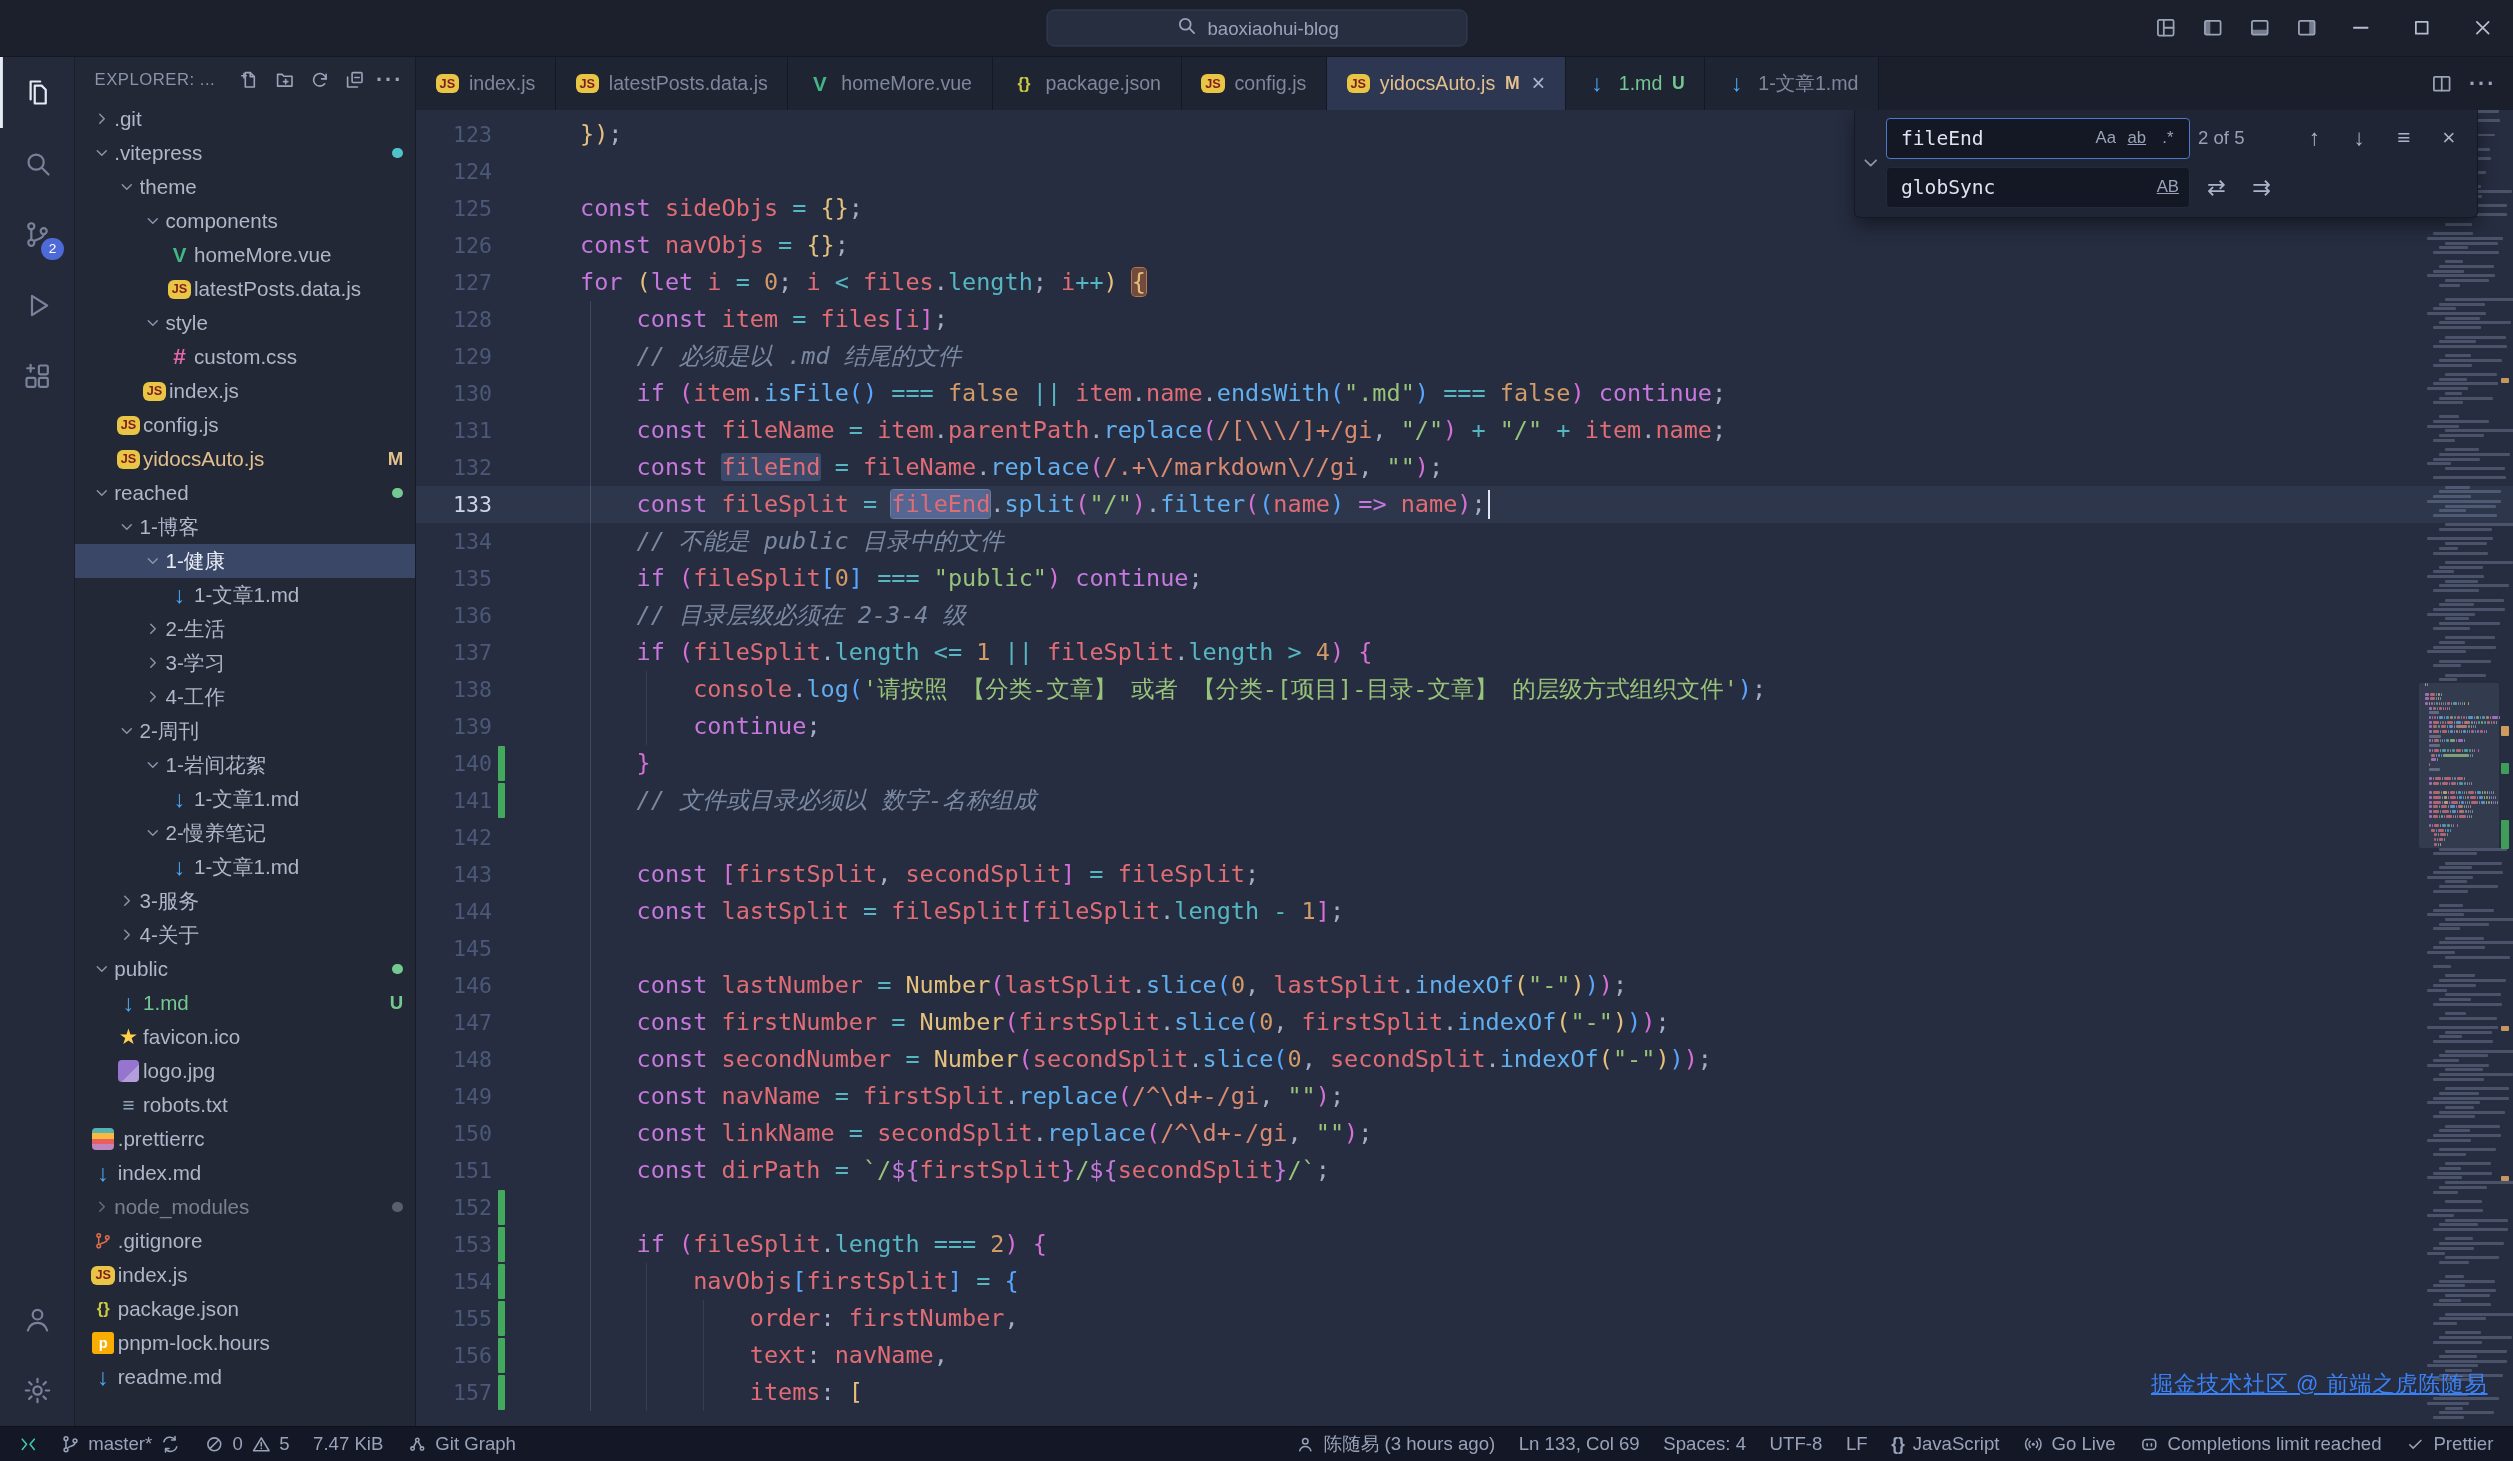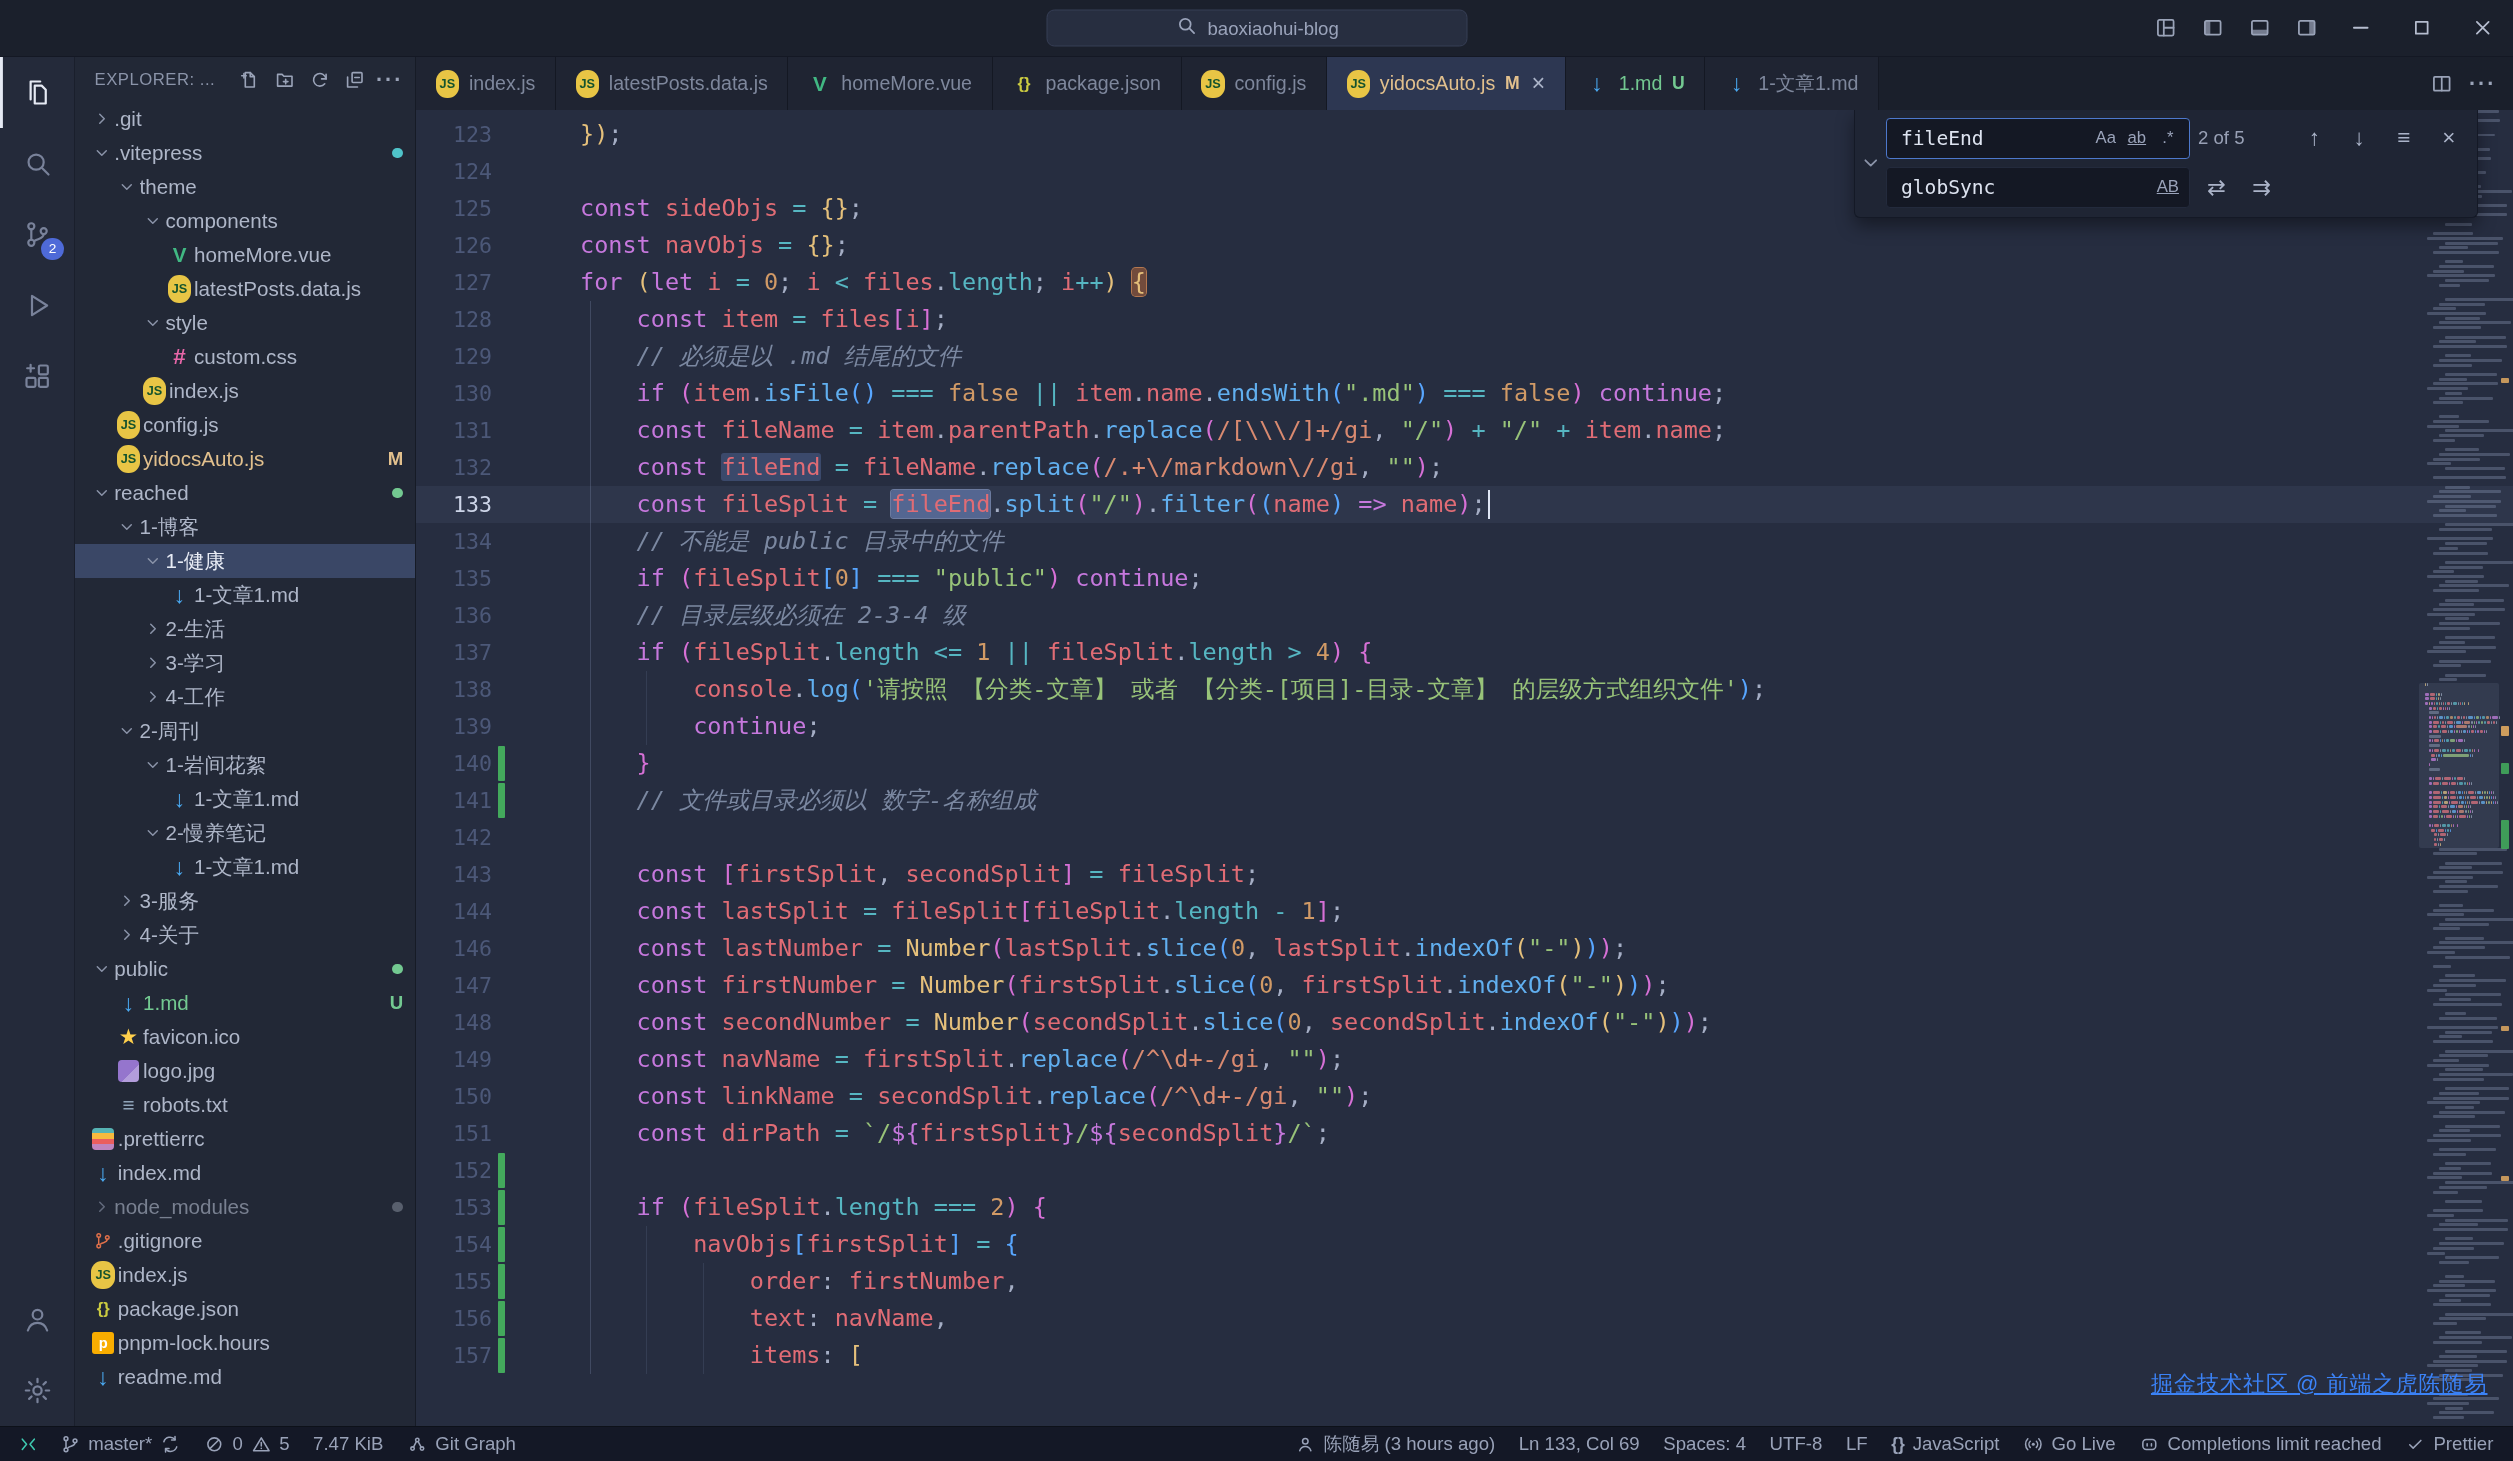--- a/index.html
+++ b/index.html
@@ -38,21 +38,21 @@
   .trow{height:34px;display:flex;align-items:center;padding-right:11.8px;color:#aeb6c8;cursor:pointer;white-space:nowrap;}
   .trow.sel{background:#3a4766;color:#e8ecf5;}
   .trow.dim{opacity:.62;}
   .chev{width:25.5px;flex:none;display:flex;justify-content:center;color:#8b94a9;}
   .chev svg.i{width:19.6px;height:19.6px;}
   .ficon{width:29px;flex:none;display:flex;justify-content:center;align-items:center;}
   .lbl{overflow:hidden;text-overflow:ellipsis;}
   .t-badge{margin-left:auto;font-size:18.6px;font-weight:bold;padding-left:7.8px;}
   .t-dot{margin-left:auto;width:10.8px;height:10.8px;border-radius:50%;flex:none;}
   .fi{font-style:normal;font-weight:bold;display:inline-flex;align-items:center;justify-content:center;}
-  .fjs{width:23.5px;height:28px;background:#e8c545;color:#14532d;border-radius:11px;font-size:12.7px;}
+  .fjs{width:23.5px;height:19px;background:#e8c545;color:#7f1d1d;border-radius:6px;font-size:12.7px;}
   .fmd{color:#4aa8f0;font-size:23.5px;font-weight:bold;}
   .fvue{color:#41b883;font-size:20.6px;}
   .fcss{color:#e766a8;font-size:22.5px;}
   .fjson{color:#cbcb41;font-size:16.7px;}
   .fstar{color:#ffd04c;font-size:21.6px;}
   .fimg{width:21.6px;height:21.6px;border-radius:3.9px;background:linear-gradient(135deg,#9575cd 60%,#b39ddb 60%);}
   .ftxt{color:#8fa3b8;font-size:20.6px;}
   .fprettier{width:21.6px;height:21.6px;border-radius:3.9px;background:linear-gradient(180deg,#56b3b4 25%,#f7ba3e 25% 50%,#ea5e5e 50% 75%,#bf85bf 75%);}
   .fgiti{color:#e0704a;}
   .fgiti svg.i{width:19.6px;height:19.6px;}
@@ -760,20 +760,26 @@
               <span class="txt"><span class="guide g0" style="left:calc(0ch + 9.8px)"></span><span class="tk-w">    </span><span class="tk-k">const </span><span class="tk-b2">[</span><span class="tk-v">firstSplit</span><span class="tk-p">, </span><span class="tk-v">secondSplit</span><span class="tk-b2">]</span><span class="tk-o"> = </span><span class="tk-v">fileSplit</span><span class="tk-p">;</span></span>
             </div>
             <div class="code-line">
               <span class="gut">
                 <span class="ln">144</span>
               </span>
               <span class="txt"><span class="guide g0" style="left:calc(0ch + 9.8px)"></span><span class="tk-w">    </span><span class="tk-k">const </span><span class="tk-v">lastSplit </span><span class="tk-o">= </span><span class="tk-v">fileSplit</span><span class="tk-b2">[</span><span class="tk-v">fileSplit</span><span class="tk-p">.</span><span class="tk-t">length</span><span class="tk-o"> - </span><span class="tk-n">1</span><span class="tk-b2">]</span><span class="tk-p">;</span></span>
             </div>
             <div class="code-line">
               <span class="gut">
+                <span class="ln">145</span>
+              </span>
+              <span class="txt"><span class="guide g0" style="left:calc(0ch + 9.8px)"></span></span>
+            </div>
+            <div class="code-line">
+              <span class="gut">
                 <span class="ln">146</span>
               </span>
               <span class="txt"><span class="guide g0" style="left:calc(0ch + 9.8px)"></span><span class="tk-w">    </span><span class="tk-k">const </span><span class="tk-v">lastNumber </span><span class="tk-o">= </span><span class="tk-cl">Number</span><span class="tk-b2">(</span><span class="tk-v">lastSplit</span><span class="tk-p">.</span><span class="tk-f">slice</span><span class="tk-b3">(</span><span class="tk-n">0</span><span class="tk-p">, </span><span class="tk-v">lastSplit</span><span class="tk-p">.</span><span class="tk-f">indexOf</span><span class="tk-b1">(</span><span class="tk-s">"-"</span><span class="tk-b1">)</span><span class="tk-b3">)</span><span class="tk-b2">)</span><span class="tk-p">;</span></span>
             </div>
             <div class="code-line">
               <span class="gut">
                 <span class="ln">147</span>
               </span>
               <span class="txt"><span class="guide g0" style="left:calc(0ch + 9.8px)"></span><span class="tk-w">    </span><span class="tk-k">const </span><span class="tk-v">firstNumber </span><span class="tk-o">= </span><span class="tk-cl">Number</span><span class="tk-b2">(</span><span class="tk-v">firstSplit</span><span class="tk-p">.</span><span class="tk-f">slice</span><span class="tk-b3">(</span><span class="tk-n">0</span><span class="tk-p">, </span><span class="tk-v">firstSplit</span><span class="tk-p">.</span><span class="tk-f">indexOf</span><span class="tk-b1">(</span><span class="tk-s">"-"</span><span class="tk-b1">)</span><span class="tk-b3">)</span><span class="tk-b2">)</span><span class="tk-p">;</span></span>
             </div>

